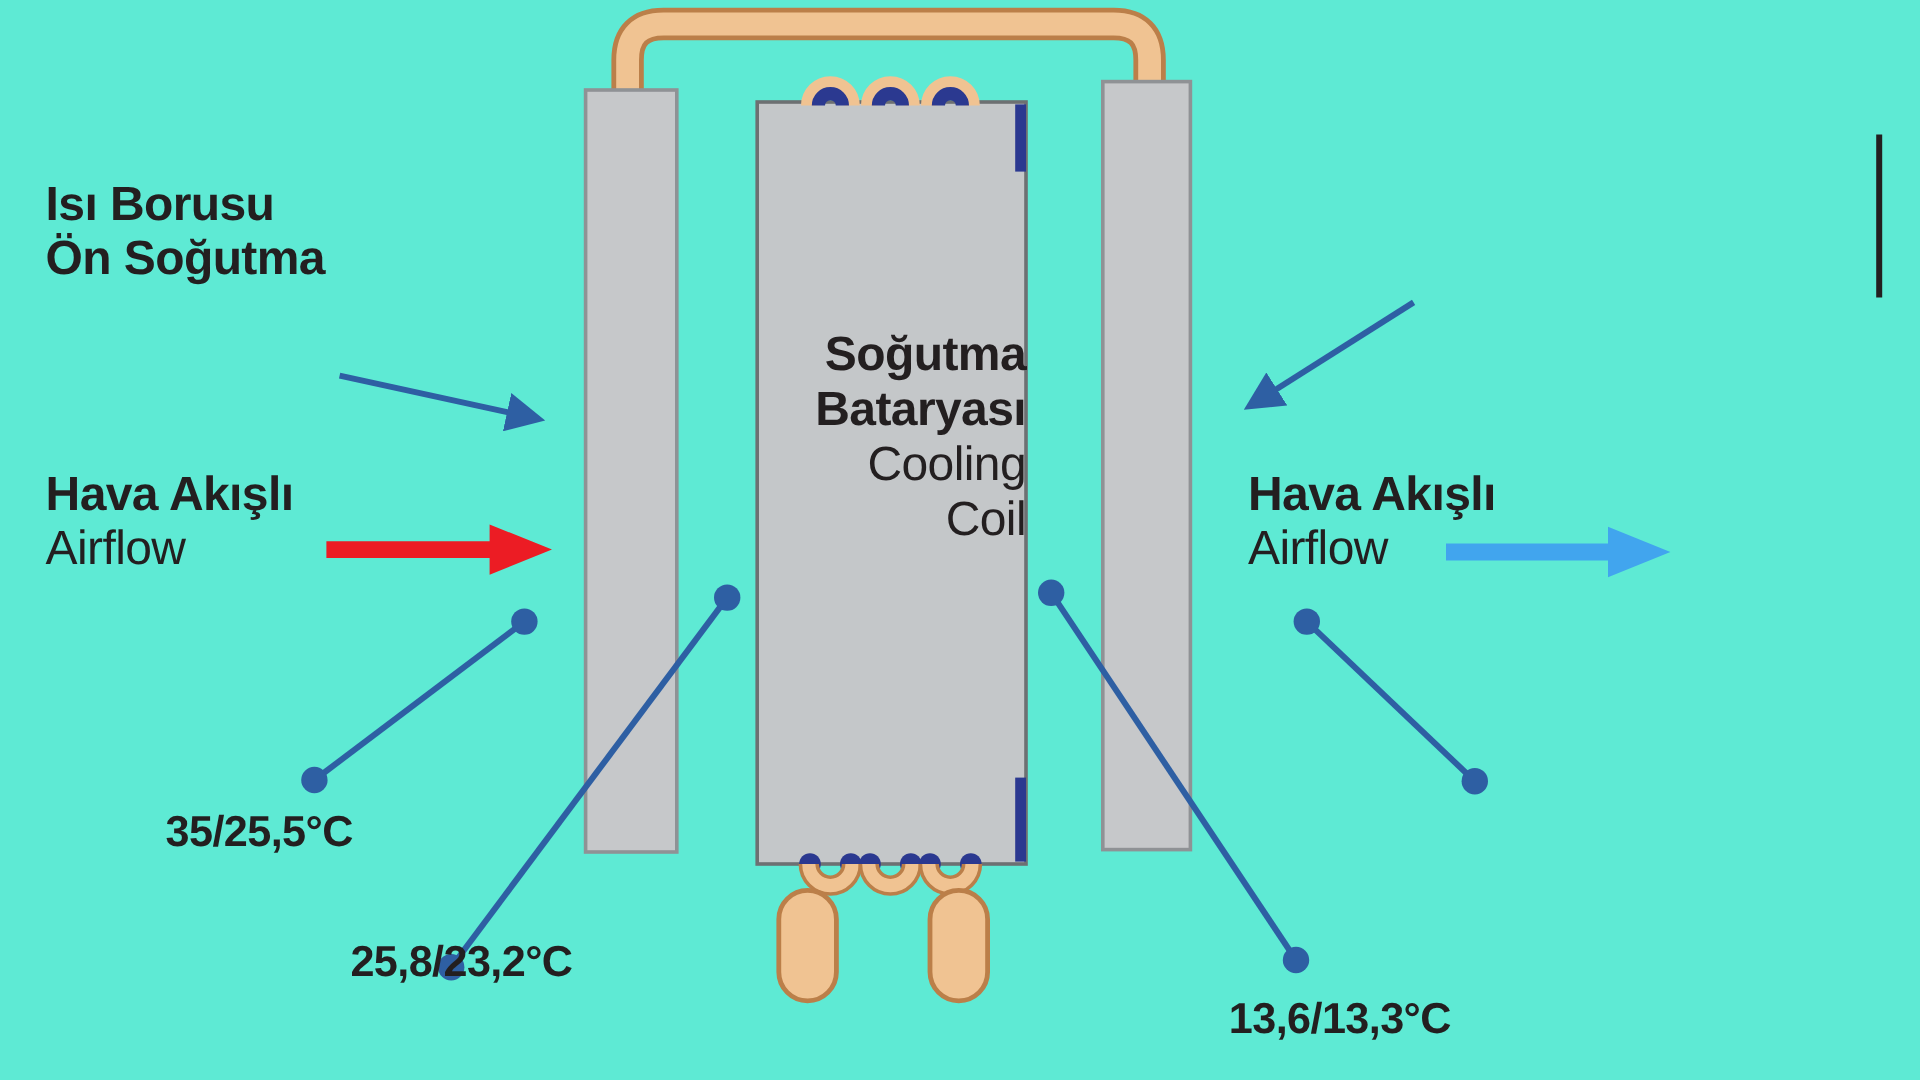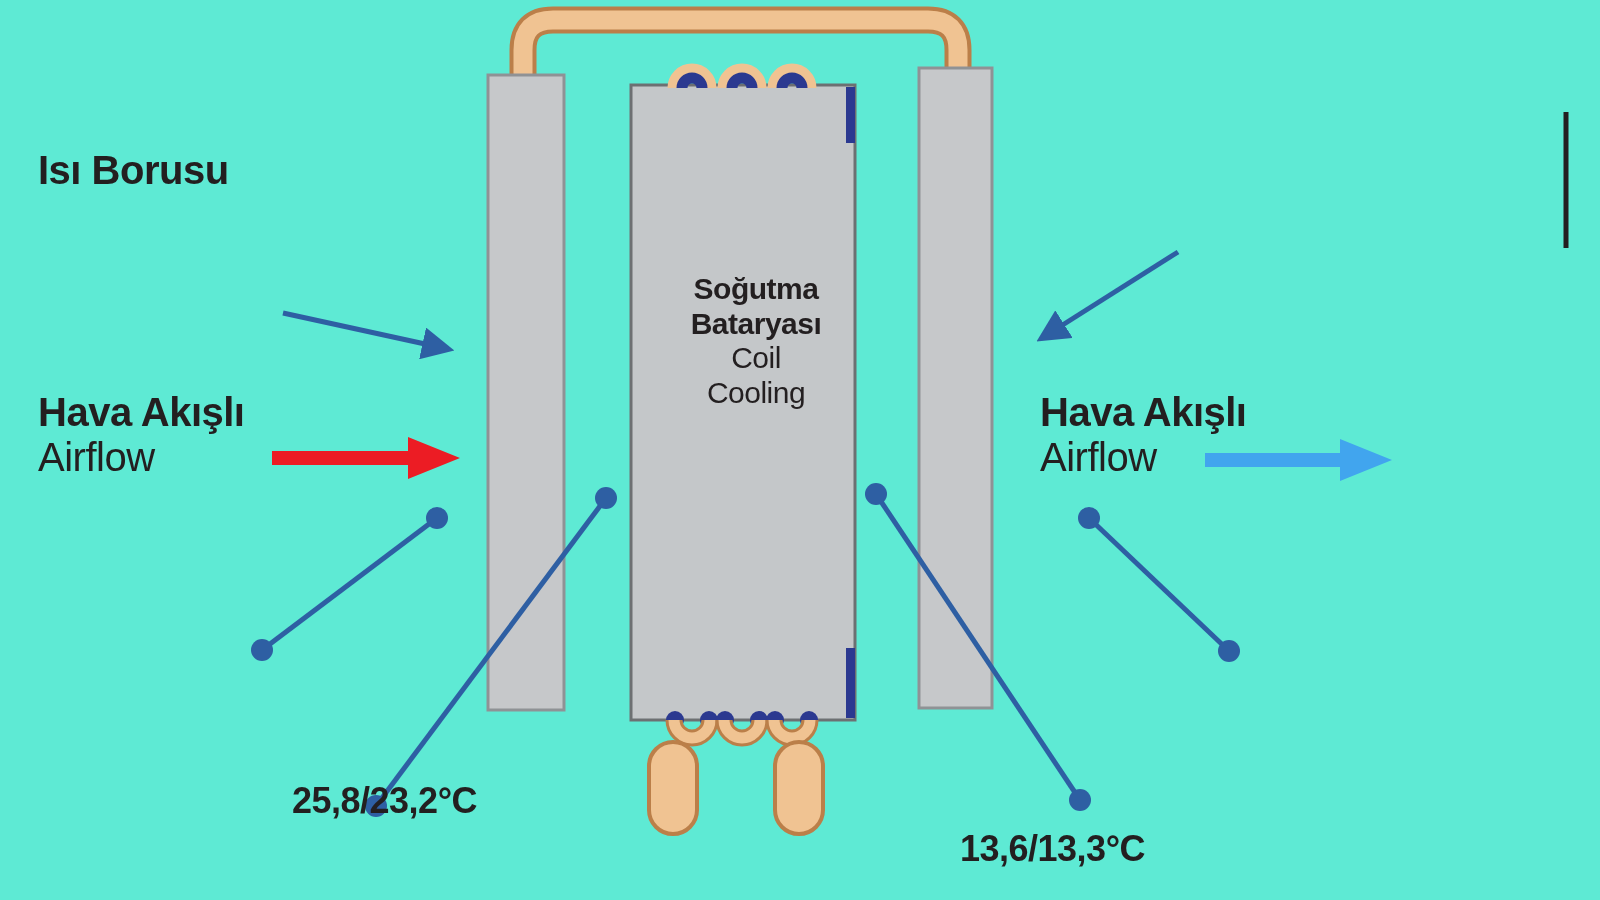--- a/index.html
+++ b/index.html
@@ -36,25 +36,24 @@
   }
   .label .r {
     font-weight: normal;
     display: block;
   }
   .coil-label {
     position: absolute;
     left: 631px;
     top: 272px;
     width: 224px;
-    text-align: center;
-    font-size: 30px;
+    text-align: right;
+    font-size: 40px;
     line-height: 1.15;
     letter-spacing: -0.5px;
-    margin-left: 13px;
   }
   .coil-label .b { font-weight: bold; display: block; }
   .coil-label .r { font-weight: normal; display: block; }
   .temp {
     position: absolute;
     font-size: 36px;
     font-weight: bold;
     letter-spacing: -0.5px;
     white-space: nowrap;
   }
@@ -138,36 +137,38 @@
       <line x1="1089" y1="518" x2="1229" y2="651" stroke-width="5"></line>
       <circle cx="1089" cy="518" r="11" stroke="none"></circle>
       <circle cx="1229" cy="651" r="11" stroke="none"></circle>
     </g>
 
     <line x1="1566" y1="112" x2="1566" y2="248" stroke="#231f20" stroke-width="5"></line>
   </svg>
 
   <div class="label" style="left:38px; top:148px;">
     <span class="b">Isı Borusu</span>
+    <span class="b">Ön Soğutma</span>
   </div>
 
   <div class="label" style="left:38px; top:390px;">
     <span class="b">Hava Akışlı</span>
     <span class="r">Airflow</span>
   </div>
 
 
   <div class="label" style="left:1040px; top:390px;">
     <span class="b">Hava Akışlı</span>
     <span class="r">Airflow</span>
   </div>
 
   <div class="coil-label">
     <span class="b">Soğutma</span>
     <span class="b">Bataryası</span>
+    <span class="r">Cooling</span>
     <span class="r">Coil</span>
-    <span class="r">Cooling</span>
   </div>
 
+  <div class="temp" style="left:138px; top:672px;">35/25,5°C</div>
   <div class="temp" style="left:292px; top:780px;text-align:right;">25,8/23,2°C</div>
-  <div class="temp" style="left:960px; top:828px;">13,6/13,3°C</div>
+  <div class="temp" style="left:1024px; top:828px;">13,6/13,3°C</div>
 
 </div>
 
 </body></html>

